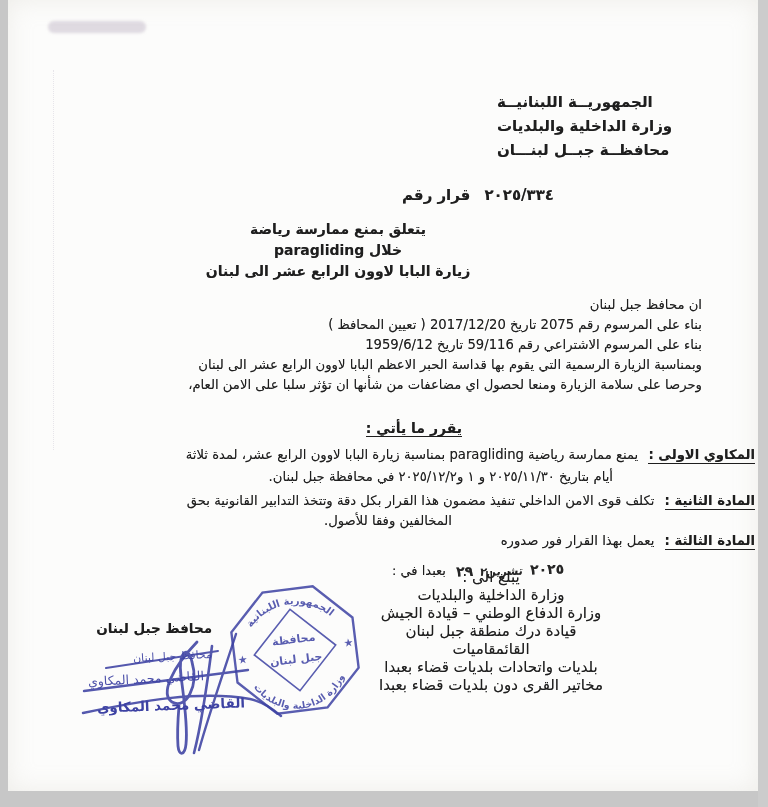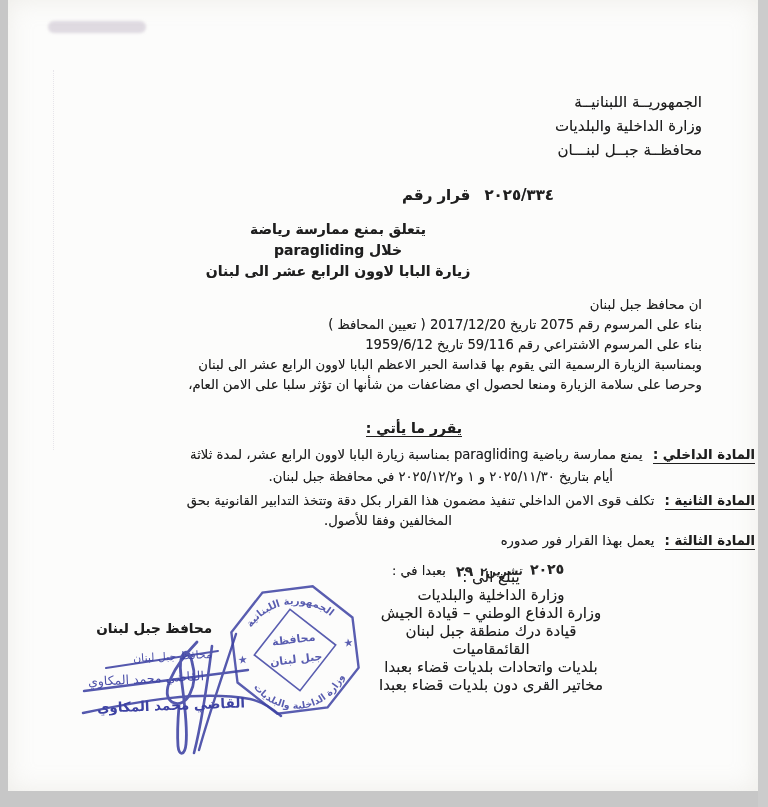--- a/index.html
+++ b/index.html
@@ -19,22 +19,22 @@
   .ink{color:#1e1e1e;text-shadow:0 0 .5px rgba(20,20,20,.45);}
   .smudge{
     left:48px;top:21px;width:98px;height:12px;border-radius:6px;
     background:rgba(148,128,158,.28);filter:blur(1.5px);
   }
   .crease{
     left:53px;top:70px;width:1px;height:380px;
     border-left:1px dotted rgba(160,150,175,.22);
   }
   .header{
-    right:66px;top:90px;width:205px;text-align:right;
-    font-weight:400;font-size:15px;line-height:24px;
+    right:66px;top:90px;width:205px;text-align:left;
+    font-weight:700;font-size:15px;line-height:24px;
   }
   .decree-line{
     top:186px;right:214px;display:flex;flex-direction:row-reverse;gap:14px;
     font-weight:700;font-size:15px;
   }
   .subject{
     left:188px;top:219px;width:300px;text-align:center;
     font-weight:700;font-size:14px;line-height:21px;
   }
   .preamble{
@@ -104,21 +104,21 @@
   <div>ان محافظ جبل لبنان</div>
   <div>بناء على المرسوم رقم 2075 تاريخ 2017/12/20 ( تعيين المحافظ )</div>
   <div>بناء على المرسوم الاشتراعي رقم 59/116 تاريخ 1959/6/12</div>
   <div>وبمناسبة الزيارة الرسمية التي يقوم بها قداسة الحبر الاعظم البابا لاوون الرابع عشر الى لبنان</div>
   <div>وحرصا على سلامة  الزيارة ومنعا لحصول اي مضاعفات من شأنها ان تؤثر سلبا على الامن العام،</div>
 </div>
 
 <div class="abs order-clause rtl ink">يقرر ما يأتي :</div>
 
 <div class="abs article a1l1 rtl ink">
-  <span class="lbl">المادة الداخلي :</span>
+  <span class="lbl">المكاوي الاولى :</span>
   <span>يمنع ممارسة رياضية paragliding  بمناسبة زيارة البابا لاوون الرابع عشر، لمدة ثلاثة</span>
 </div>
 <div class="abs article a1l2 rtl ink">أيام بتاريخ ٢٠٢٥/١١/٣٠ و ١ و٢٠٢٥/١٢/٢ في محافظة جبل لبنان.</div>
 
 <div class="abs article a2l1 rtl ink">
   <span class="lbl">المادة الثانية :</span>
   <span>تكلف قوى الامن الداخلي  تنفيذ مضمون هذا القرار بكل دقة وتتخذ التدابير القانونية بحق</span>
 </div>
 <div class="abs article a2l2 rtl ink">المخالفين وفقا للأصول.</div>
 

